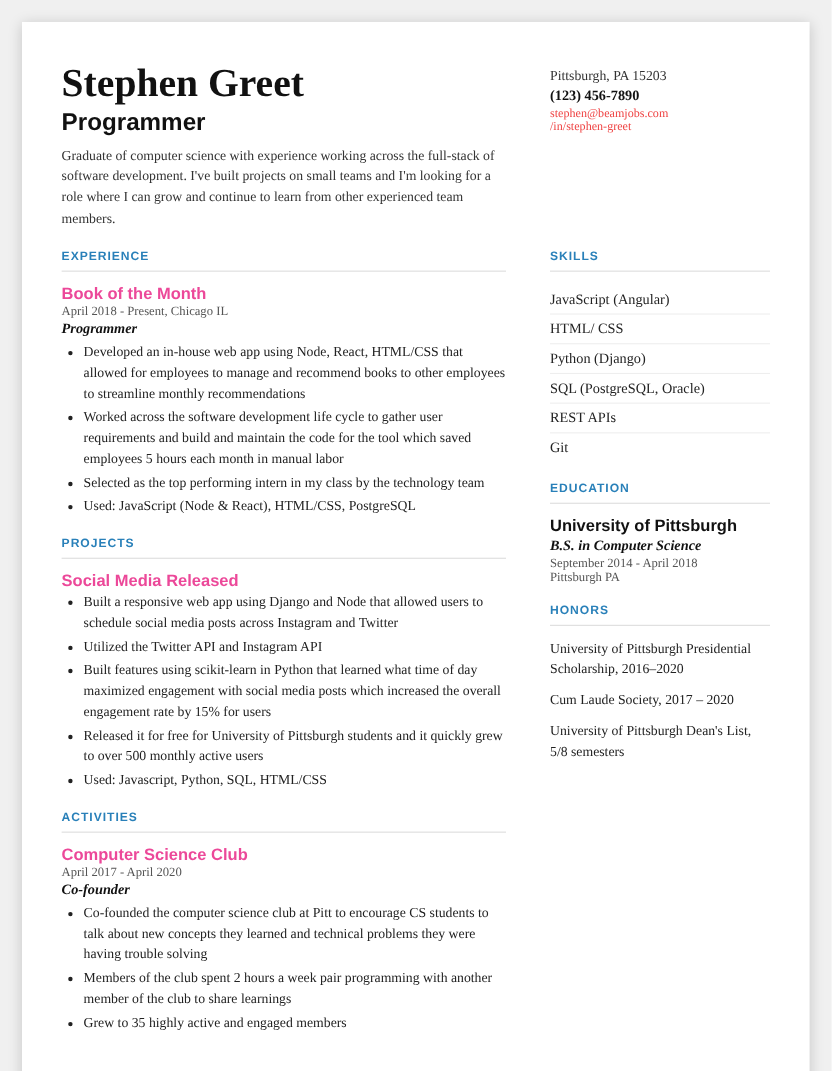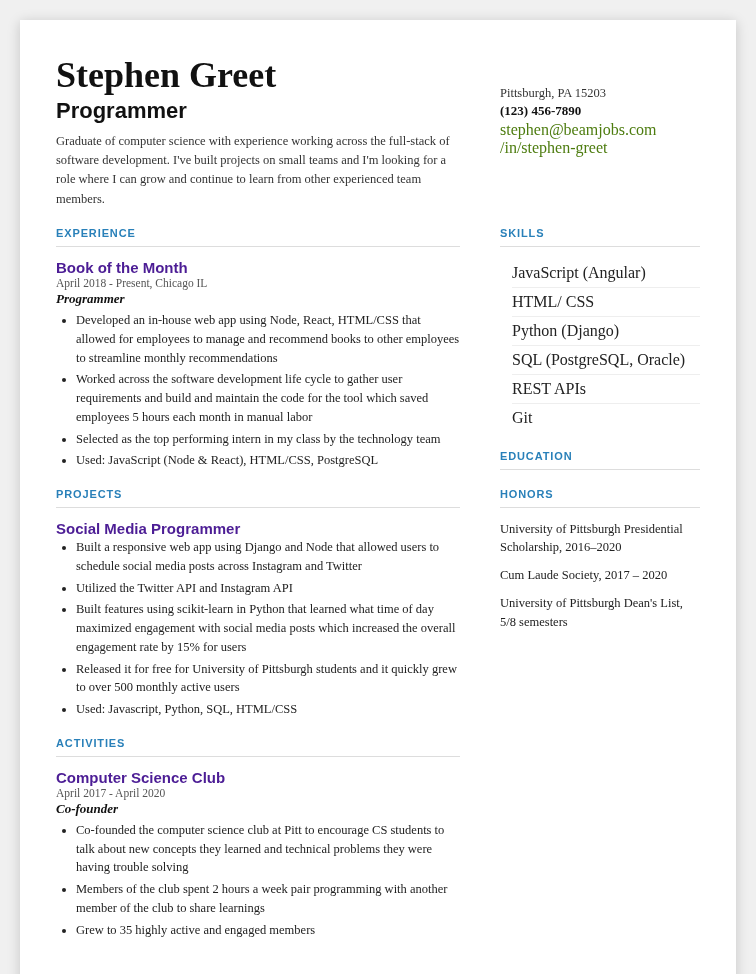--- a/index.html
+++ b/index.html
@@ -67,21 +67,21 @@
       margin-bottom: 7px;
       margin-top: 18px;
     }
     .section-label:first-child { margin-top: 0; }
 
     
     .entry-title {
       font-size: 15px;
       font-weight: 700;
       font-family: Arial, sans-serif;
-      color: #4c1d95;
+      color: #ec4899;
       margin-bottom: 1px;
     }
     .entry-date {
       font-size: 11.5px;
       color: #555;
       margin-bottom: 2px;
     }
     .entry-role {
       font-size: 13px;
       font-style: italic;
@@ -97,47 +97,45 @@
     ul.entry-bullets li {
       font-size: 12.5px;
       color: #222;
       line-height: 1.5;
       margin-bottom: 3px;
     }
 
     
     .contact-block {
       margin-bottom: 24px;
-      margin-top: 24px;
     }
     .contact-city {
       font-size: 12.5px;
       color: #333;
       margin-bottom: 2px;
     }
     .contact-phone {
       font-size: 13px;
       font-weight: 700;
       color: #111;
       margin-bottom: 2px;
     }
     .contact-link {
-      font-size: 16px;
-      color: #4d7c0f;
+      font-size: 11px;
+      color: #ef4444;
       display: block;
       text-decoration: none;
     }
 
     
     .skill-item {
-      font-size: 16px;
+      font-size: 13px;
       color: #222;
       padding: 5px 0;
       border-bottom: 1px solid #eee;
-      margin-left: 12px;
     }
     .skill-item:last-child { border-bottom: none; }
 
     
     .edu-school {
       font-size: 15px;
       font-weight: 700;
       font-family: Arial, sans-serif;
       color: #111;
       margin-bottom: 1px;
@@ -213,21 +211,21 @@
               <li>Used: JavaScript (Node &amp; React), HTML/CSS, PostgreSQL</li>
             </ul>
           </div>
         </div>
 
       <div class="section-label">PROJECTS</div>
       <hr class="divider">
       <div id="projects-entries">
 
       <div style="margin-bottom: 10px;">
-            <div class="entry-title">Social Media Programmer</div>
+            <div class="entry-title">Social Media Released</div>
             <ul class="entry-bullets">
               <li>Built a responsive web app using Django and Node that allowed users to schedule social media posts across Instagram and Twitter</li>
               <li>Utilized the Twitter API and Instagram API</li>
               <li>Built features using scikit-learn in Python that learned what time of day maximized engagement with social media posts which increased the overall engagement rate by 15% for users</li>
               <li>Released it for free for University of Pittsburgh students and it quickly grew to over 500 monthly active users</li>
               <li>Used: Javascript, Python, SQL, HTML/CSS</li>
             </ul>
           </div>
         </div>
 
@@ -257,20 +255,26 @@
           <div class="skill-item">JavaScript (Angular)</div>
           <div class="skill-item">HTML/ CSS</div>
           <div class="skill-item">Python (Django)</div>
           <div class="skill-item">SQL (PostgreSQL, Oracle)</div>
           <div class="skill-item">REST APIs</div>
           <div class="skill-item">Git</div>
         </div>
 
       <div class="section-label">EDUCATION</div>
       <hr class="divider">
+      <div>
+        <div class="edu-school">University of Pittsburgh</div>
+        <div class="edu-degree">B.S. in Computer Science</div>
+        <div class="edu-date">September 2014 - April 2018</div>
+        <div class="edu-city">Pittsburgh PA</div>
+      </div>
 
       <div class="section-label">HONORS</div>
       <hr class="divider">
       <div id="honors-list">
           <div class="honor-item">University of Pittsburgh Presidential Scholarship, 2016–2020</div>
           <div class="honor-item">Cum Laude Society, 2017 – 2020</div>
           <div class="honor-item">University of Pittsburgh Dean's List, 5/8 semesters</div>
         </div>
 
     </div>

